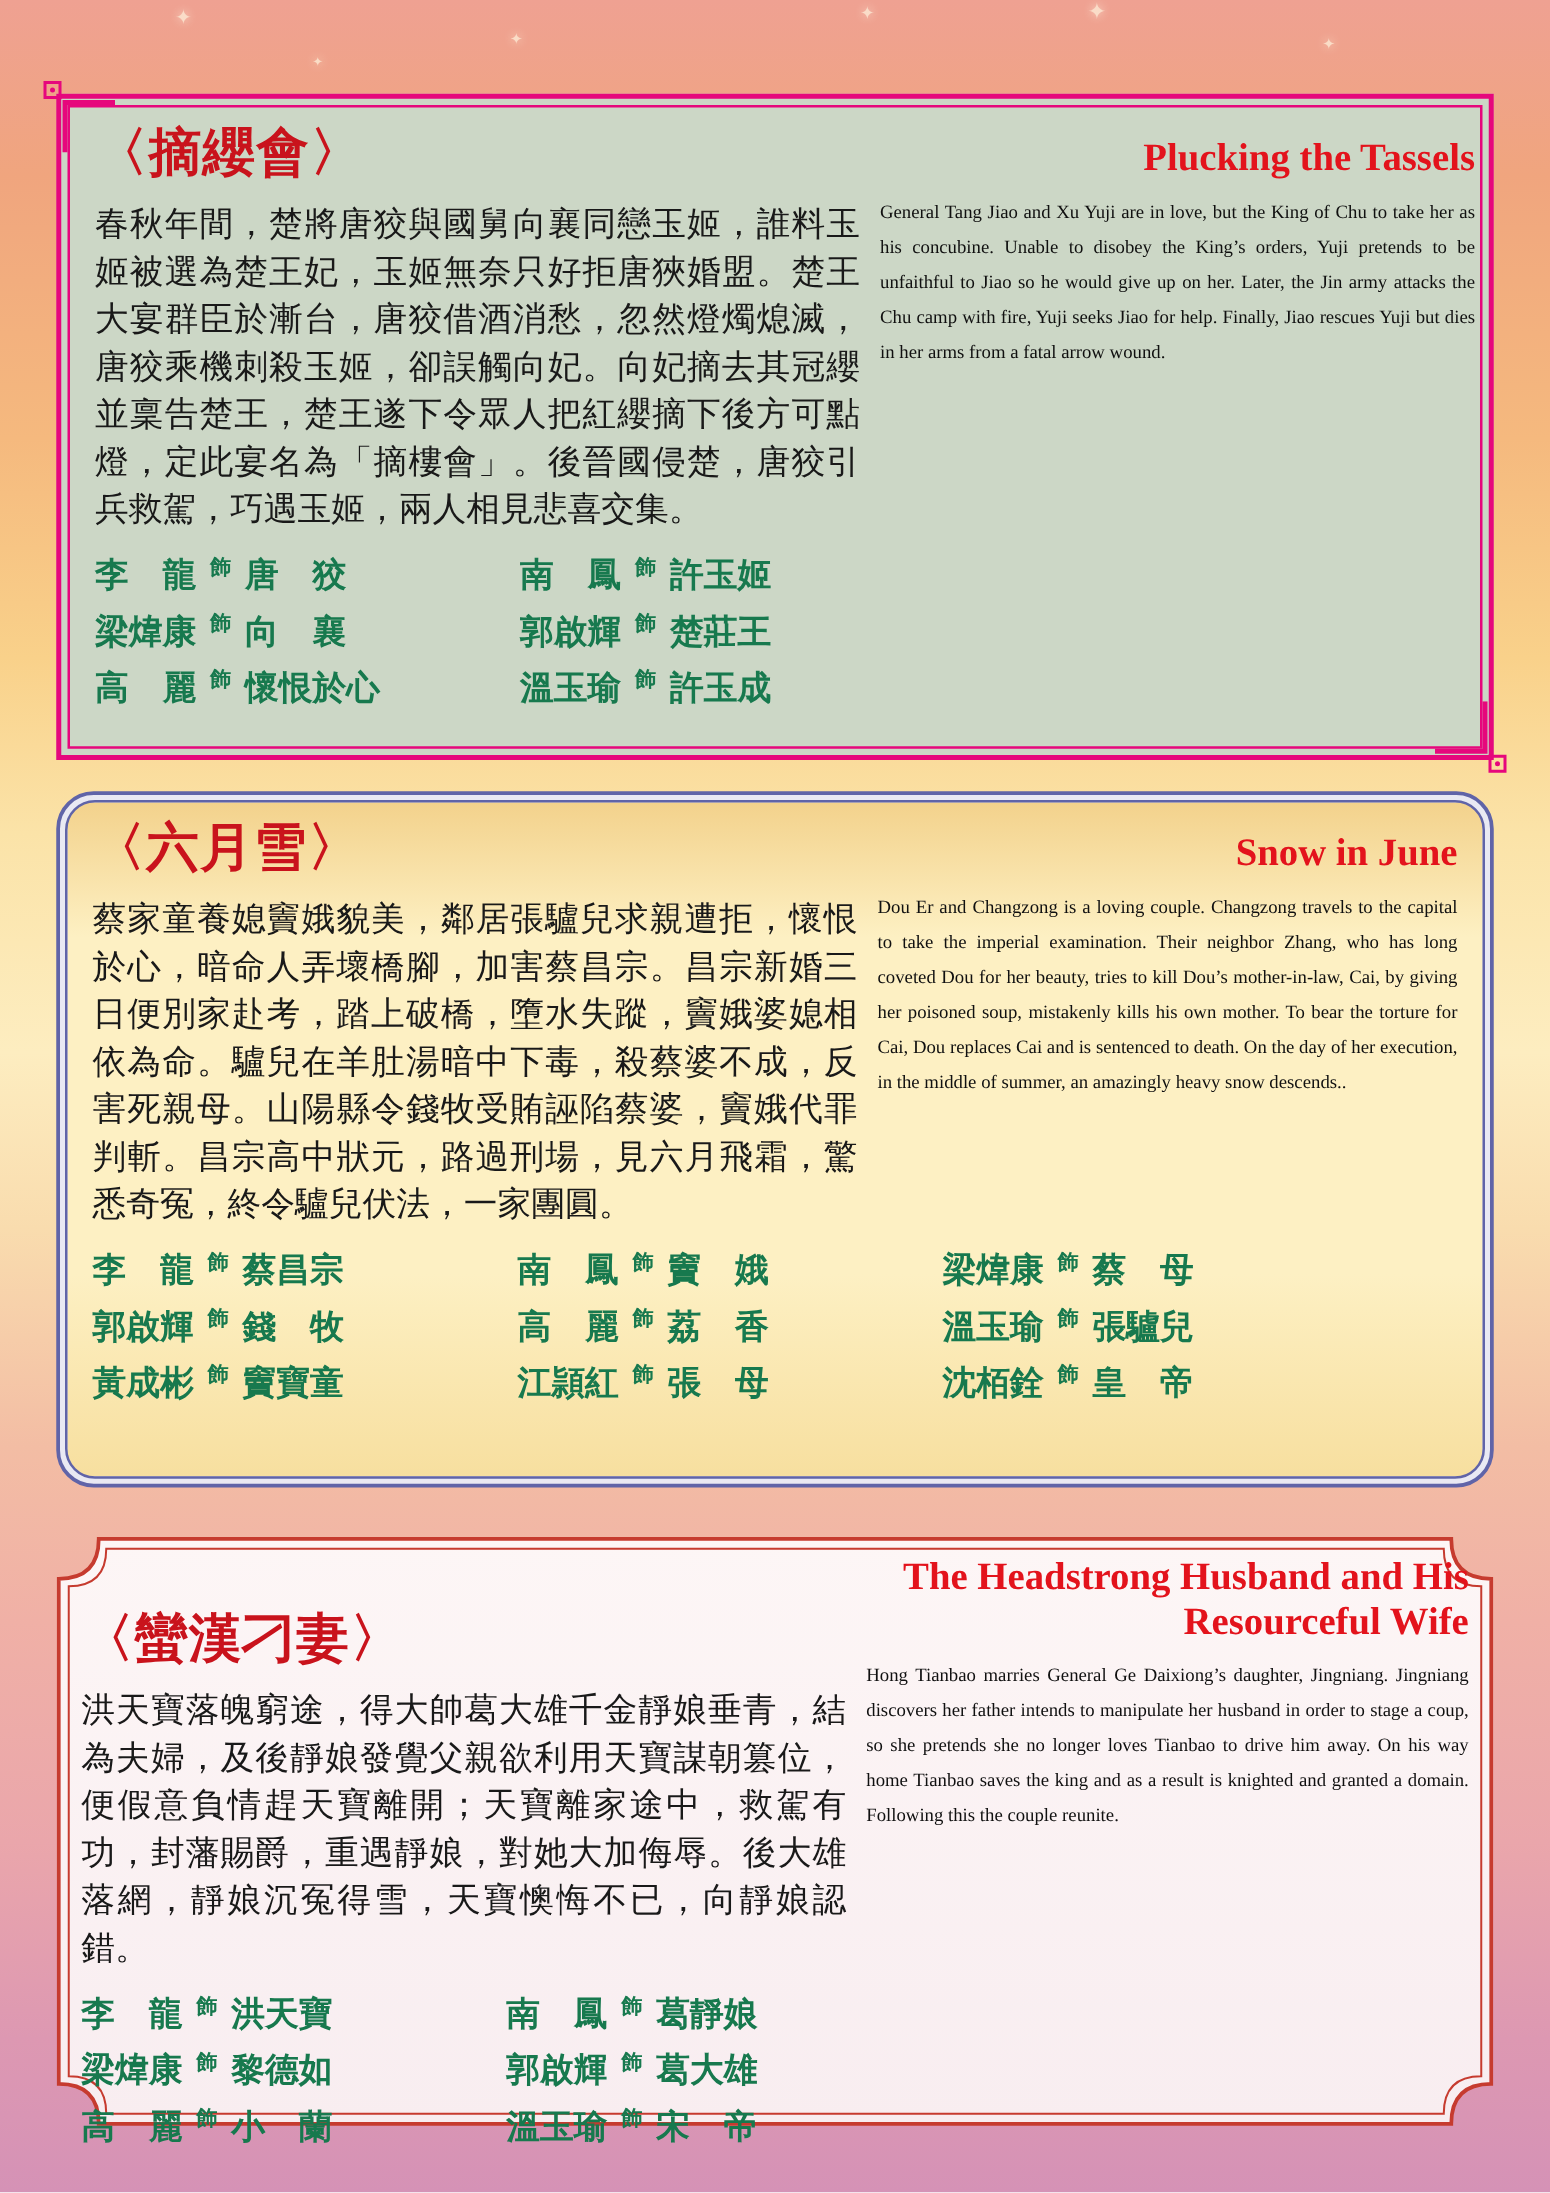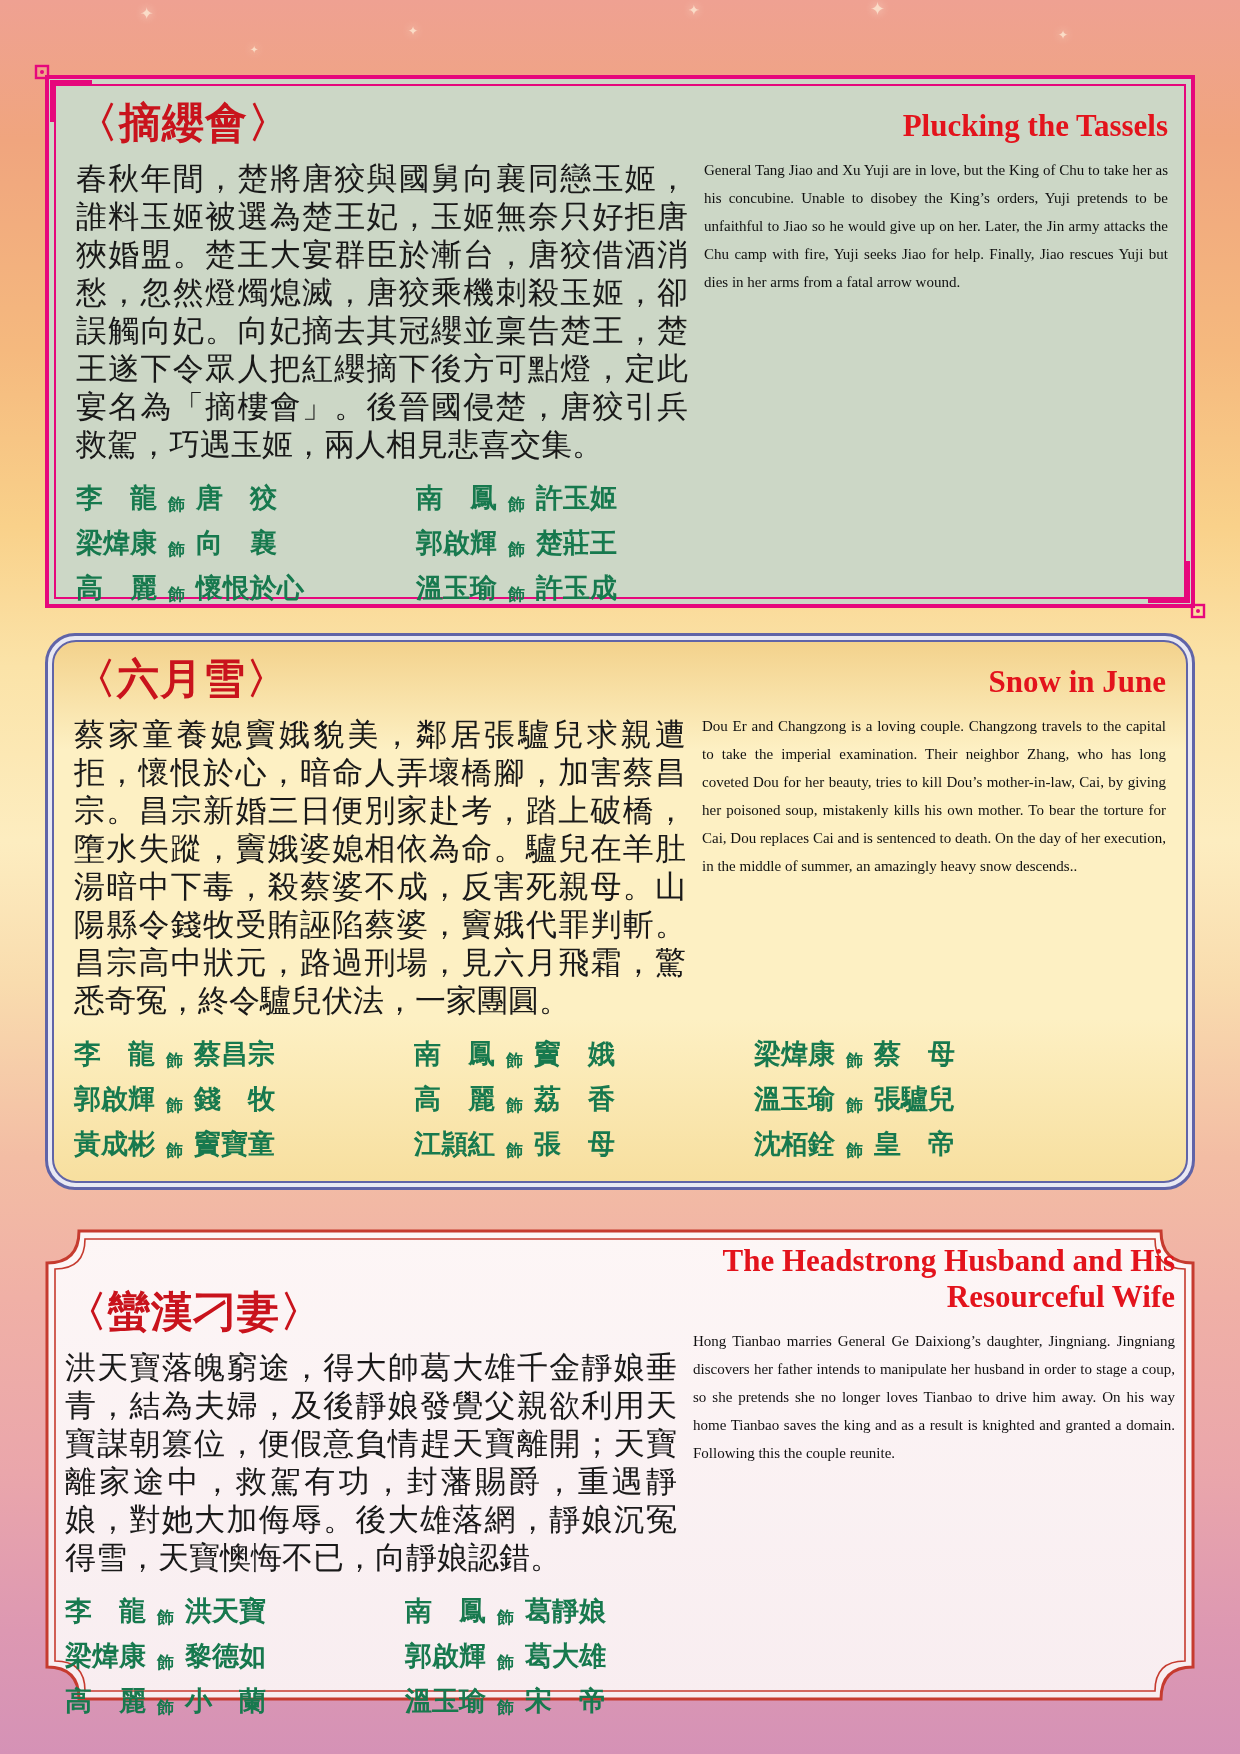--- a/index.html
+++ b/index.html
@@ -12,21 +12,21 @@
       #f0b0a6 74%, #eaa6ab 84%, #dd98b2 93%, #d592b6 100%);
   }
   .sparkle { position:absolute; color:#fff6e0; opacity:.7; text-shadow:0 0 8px #fff8e8; }
   .glow { position:absolute; left:420px; top:1280px; width:420px; height:430px;
     background:radial-gradient(ellipse at center, rgba(255,255,255,.18), rgba(255,255,255,0) 70%); }
 
   .panel { position:absolute; left:45px; width:1150px; box-sizing:border-box; }
 
   
   #p1 { top:75px; height:533px; background:#ccd7c6; border:4px solid #e6077c; }
-  #p1 .inner { position:absolute; inset:5px; border:2px solid #e6077c; padding:14px 16px 0 20px; box-sizing:border-box; }
+  #p1 .inner { position:absolute; inset:5px; border:2px solid #e6077c; padding:14px 4px 0 20px; box-sizing:border-box; }
   .key-orn { position:absolute; }
   .key-tl { left:-17px; top:-17px; }
   .key-br { right:-17px; bottom:-17px; transform:rotate(180deg); }
 
   
   #p2 { top:633px; height:557px; border:3px solid #6064a8; border-radius:30px; background:#e9e9f3; padding:4px; }
   #p2 .inner { border:2px solid #6064a8; border-radius:24px; height:100%; box-sizing:border-box;
     background:linear-gradient(180deg,#f3d28c 0%,#fdf0c3 20%,#fdf0c3 70%,#f7df9f 100%);
     padding:14px 20px 0 20px; }
 
@@ -35,28 +35,28 @@
   #p3 .frame { position:absolute; left:0; top:0; }
   #p3 .content { position:absolute; left:20px; right:20px; top:12px; }
 
   
   .cols { display:flex; }
   .zh-col { width:612px; }
   .en-col { flex:1; margin-left:16px; }
   .zh-title { font-size:42px; font-weight:bold; color:#c9131c; letter-spacing:1px; line-height:1.1; }
   .en-title { font-size:31px; font-weight:bold; color:#e3131c; text-align:right; line-height:1.16; margin-top:8px; }
   #p3 .en-title { text-align:right; margin-top:2px; }
-  .zh-body { font-size:31px; line-height:38px; text-align:justify; color:#191919; margin-top:14px; }
+  .zh-body { font-size:27px; line-height:38px; text-align:justify; color:#191919; margin-top:14px; }
   .en-body { font-size:15px; line-height:28px; text-align:justify; color:#101010; margin-top:12px; }
   #p3 .zh-title { margin-top:48px; }
 
   .cast { margin-top:16px; color:#17794e; }
   .cast-row { display:flex; margin-top:9px; }
   .cast-row:first-child { margin-top:0; }
-  .cast-entry { display:flex; align-items:flex-end; font-weight:600; }
+  .cast-entry { display:flex; align-items:flex-start; font-weight:600; }
   .c2 .cast-entry { width:340px; }
   .c2 .cast-entry:last-child { width:auto; }
   .c3 .cast-entry { width:340px; }
   .c3 .cast-entry:last-child { width:auto; }
   .actor { font-size:27px; }
   .shi { font-size:17px; margin:0 11px; }
   .role { font-size:27px; }
 </style>
 </head>
 <body>

